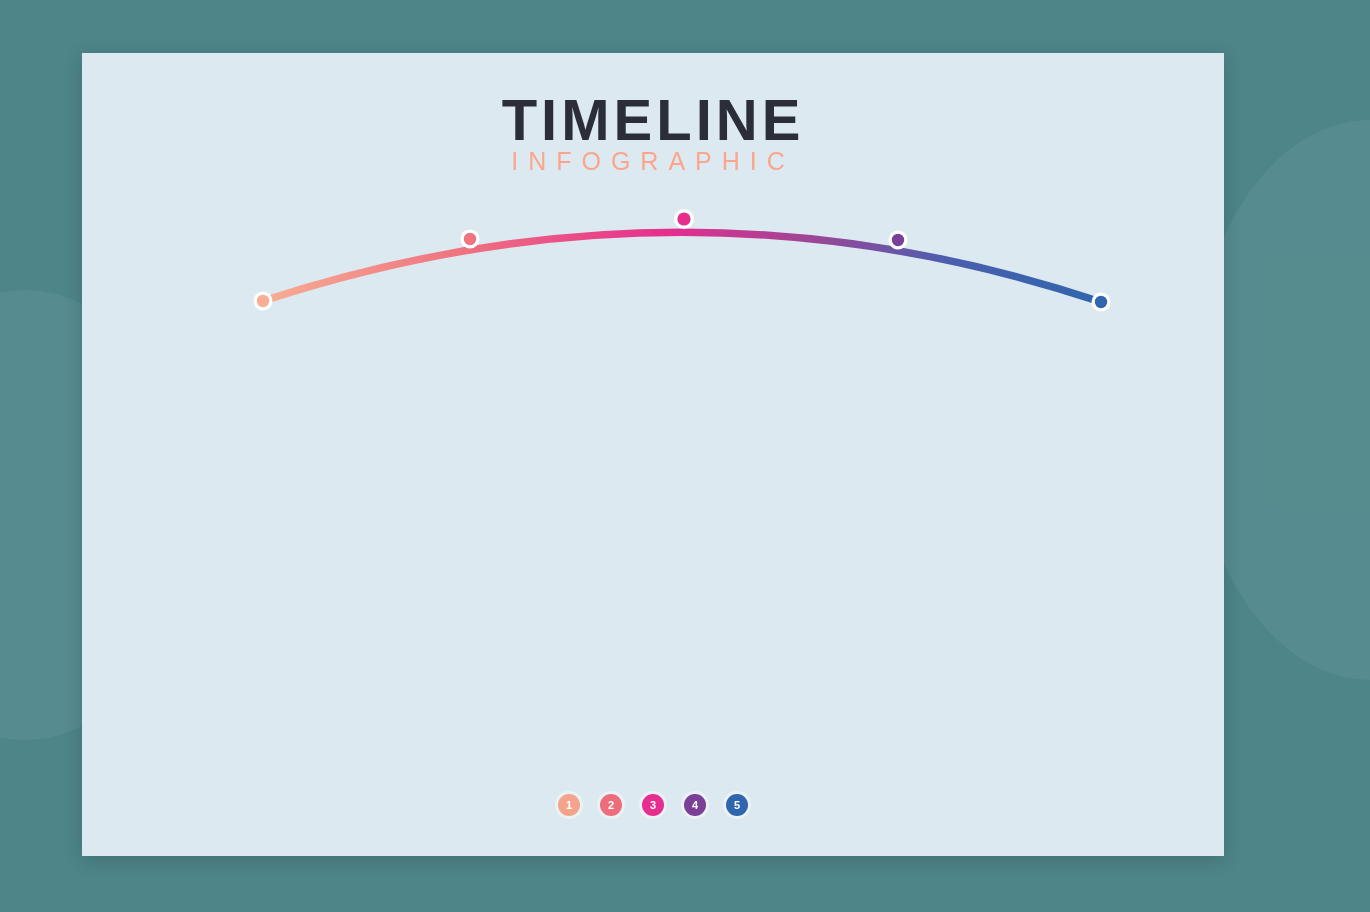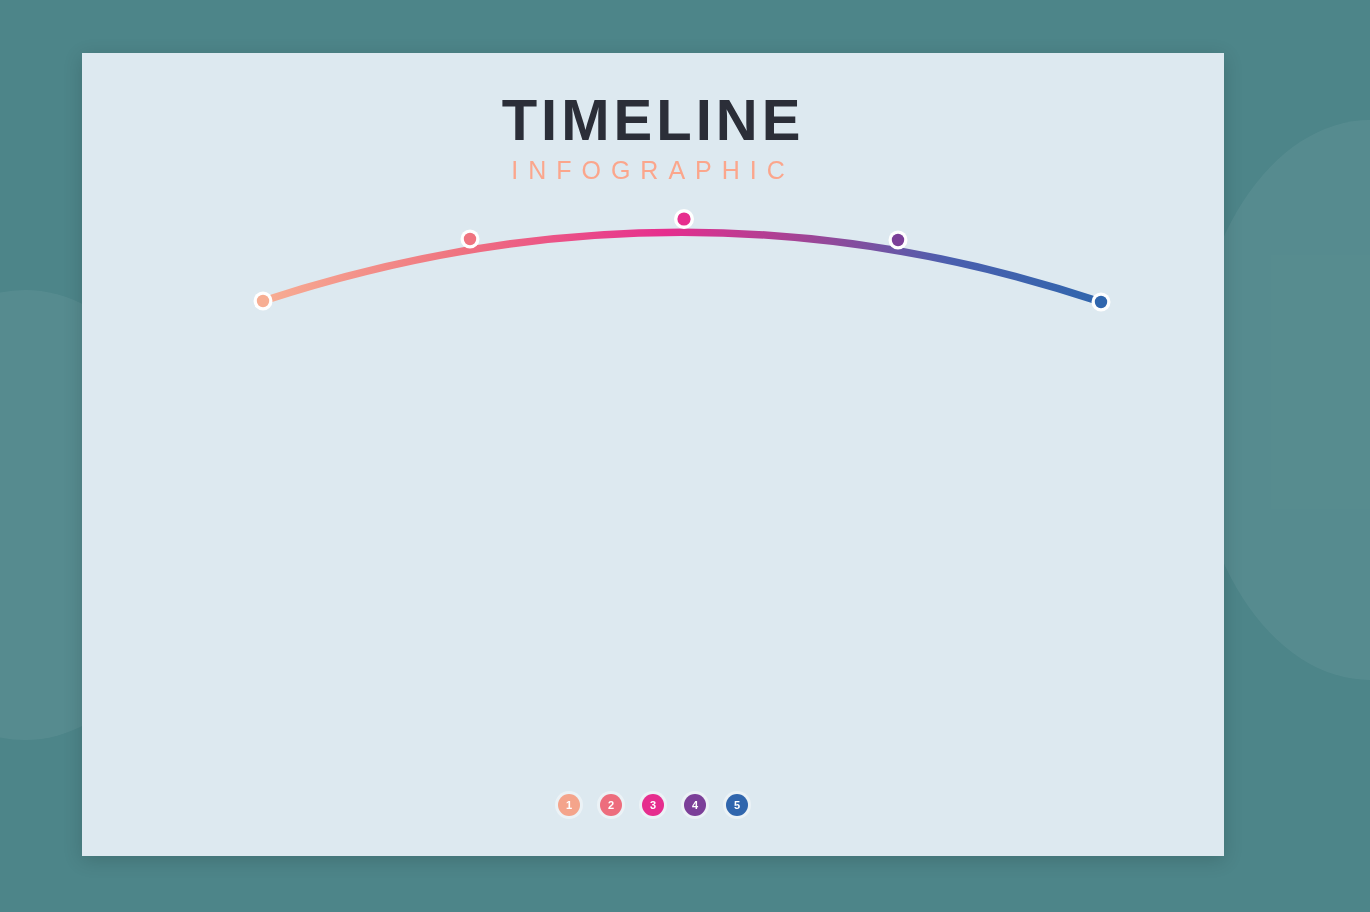--- a/index.html
+++ b/index.html
@@ -59,21 +59,20 @@
   }
   .title-main {
     font-size: 58px;
     font-weight: 700;
     color: #2b2e38;
     letter-spacing: 4px;
     line-height: 1.0;
     font-family: "Liberation Sans", sans-serif;
   }
   .title-sub {
-    margin-top: 9px;
     font-size: 25px;
     font-weight: 400;
     color: #fba68c;
     letter-spacing: 10px;
     line-height: 1.0;
   }
 
   
   .arc-layer {
     position: absolute;

